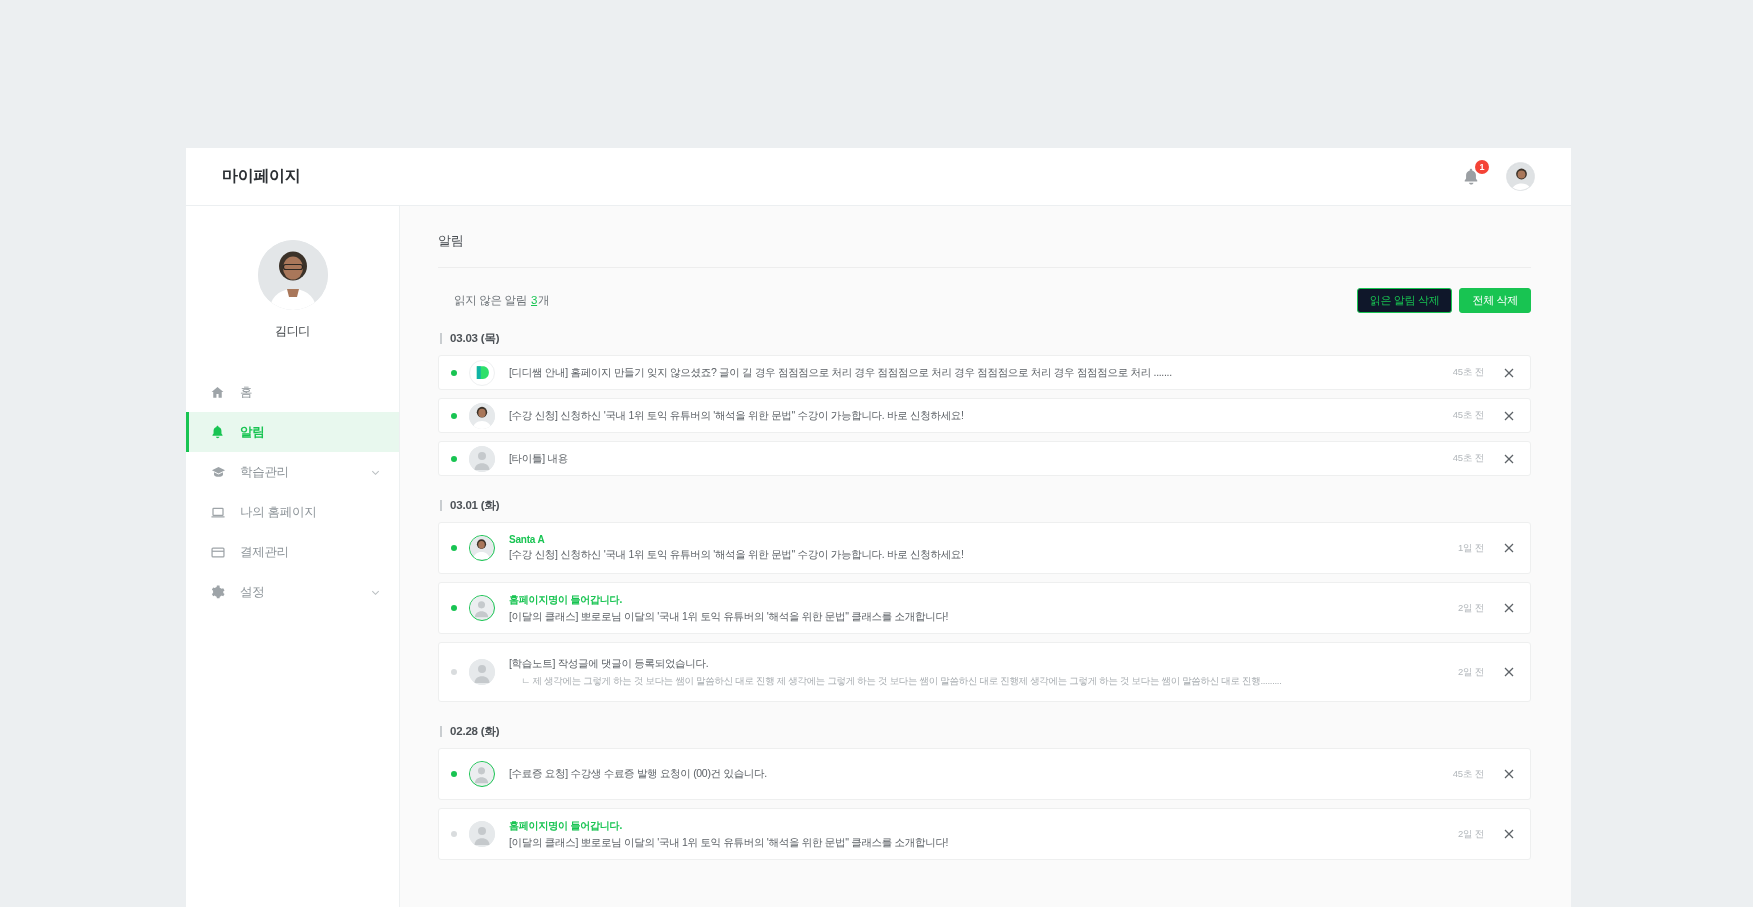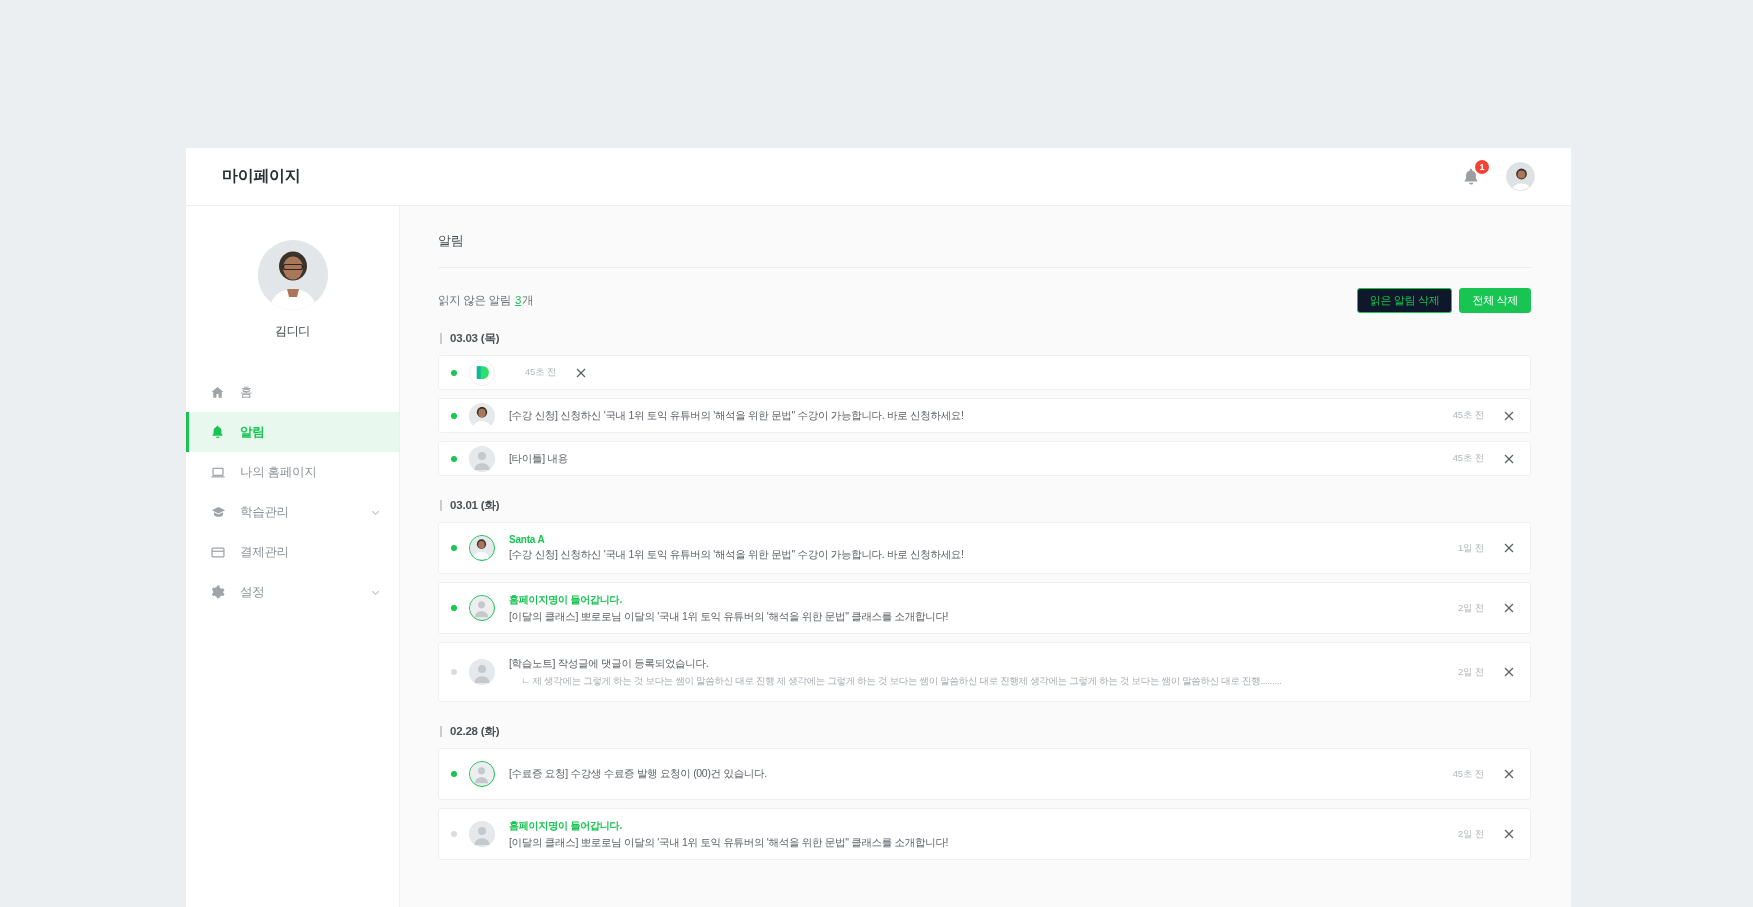--- a/index.html
+++ b/index.html
@@ -87,21 +87,21 @@
 
   
   .main {
     flex: 1; background: #fafafa; min-width: 0;
     padding: 26px 40px 0 38px; overflow: hidden;
   }
   .main-title { font-size: 13px; color: #4a4f54; letter-spacing: -0.3px; }
   .main-divider { margin-top: 17px; border-top: 1px solid #ededed; }
 
   .sub-row { display: flex; align-items: center; margin-top: 20px; }
-  .unread-text { font-size: 11.5px; color: #6d7378; letter-spacing: -0.3px; }
+  .unread-text { font-size: 11.5px; color: #6d7378; letter-spacing: -0.3px; margin-left: 16px; }
   .unread-count { color: #18c452; text-decoration: underline; margin: 0 1px 0 4px; }
   .btn-group { margin-left: auto; display: flex; gap: 7px; }
   .btn {
     height: 25px; padding: 0 12px; border-radius: 3px;
     font-size: 11px; letter-spacing: -0.3px; cursor: pointer;
     display: flex; align-items: center; justify-content: center;
     font-family: inherit;
   }
   .btn-outline { background: #0f172a; border: 1px solid #18c452; color: #18c452; }
   .btn-solid { background: #18c452; border: 1px solid #18c452; color: #fff; }
@@ -221,46 +221,46 @@
               <svg width="15" height="16" viewBox="0 0 24 24" fill="#18c452">
                 <path d="M12 1.8c-.9 0-1.6.7-1.6 1.6v.7C7.6 4.8 5.7 7.2 5.7 10v4.3l-1.7 2.4c-.37.53 0 1.27.66 1.27h14.68c.66 0 1.03-.74.66-1.27l-1.7-2.4V10c0-2.8-1.9-5.2-4.7-5.9v-.7c0-.9-.7-1.6-1.6-1.6z"></path>
                 <path d="M9.4 19.5c.27 1.33 1.44 2.34 2.86 2.34s2.59-1.01 2.86-2.34H9.4z"></path>
               </svg>
             </span>
             <span class="nav-label">알림</span>
           </div>
 
           <div class="nav-item">
             <span class="nav-ico">
-              <svg width="16" height="15" viewBox="0 0 24 24" fill="none" stroke="#9ea4a8" stroke-width="2">
-                <rect x="4" y="5.5" width="16" height="11" rx="1"></rect>
-                  <line x1="1.5" y1="19" x2="22.5" y2="19"></line>
-              </svg>
-            </span>
-            <span class="nav-label">나의 홈페이지</span>
-          </div>
-
-          <div class="nav-item">
-            <span class="nav-ico">
               <svg width="17" height="15" viewBox="0 0 24 24" fill="#9ea4a8">
                 <path d="M12 3L1.5 8.2 12 13.4l10.5-5.2z"></path>
                 <path d="M4.8 11.5v3.9c0 1.9 3.2 3.4 7.2 3.4s7.2-1.5 7.2-3.4v-3.9L12 15z"></path>
               </svg>
             </span>
             <span class="nav-label">학습관리</span>
             <span class="chev">
               <svg width="11" height="11" viewBox="0 0 24 24" fill="none" stroke="#b9bec1" stroke-width="2.2">
                   <polyline points="5,9 12,16 19,9"></polyline>
                 </svg>
             </span>
           </div>
 
           <div class="nav-item">
             <span class="nav-ico">
               <svg width="16" height="15" viewBox="0 0 24 24" fill="none" stroke="#9ea4a8" stroke-width="2">
+                <rect x="4" y="5.5" width="16" height="11" rx="1"></rect>
+                  <line x1="1.5" y1="19" x2="22.5" y2="19"></line>
+              </svg>
+            </span>
+            <span class="nav-label">나의 홈페이지</span>
+          </div>
+
+          <div class="nav-item">
+            <span class="nav-ico">
+              <svg width="16" height="15" viewBox="0 0 24 24" fill="none" stroke="#9ea4a8" stroke-width="2">
                 <rect x="2.5" y="5" width="19" height="14" rx="1.5"></rect>
                   <line x1="2.5" y1="10" x2="21.5" y2="10"></line>
               </svg>
             </span>
             <span class="nav-label">결제관리</span>
           </div>
 
           <div class="nav-item">
             <span class="nav-ico">
               <svg width="15" height="15" viewBox="0 0 24 24" fill="#9ea4a8">
@@ -300,20 +300,23 @@
           </div>
 
           <div class="noti">
             <span class="dot unread"></span>
             <span class="noti-avatar logo">
               <svg width="17" height="17" viewBox="0 0 24 24">
                 <path d="M4 3h8.5c5 0 8.5 3.8 8.5 9s-3.5 9-8.5 9H4z" fill="#2ee06a"></path>
                 <path d="M4 3h5.5v18H4z" fill="#10b3a6"></path>
               </svg>
             </span>
+            <div class="noti-body">
+              <div class="noti-text">[디디쌤 안내] 홈페이지 만들기 잊지 않으셨죠? 글이 길 경우 점점점으로 처리 경우 점점점으로 처리 경우 점점점으로 처리 경우 점점점으로 처리 .......</div>
+            </div>
             <span class="noti-time">45초 전</span>
             <span class="noti-close">
               <svg width="12" height="12" viewBox="0 0 24 24" fill="none" stroke="#5d6368" stroke-width="2.4">
                   <line x1="4" y1="4" x2="20" y2="20"></line>
                   <line x1="20" y1="4" x2="4" y2="20"></line>
                 </svg>
             </span>
           </div>
 
           <div class="noti">

